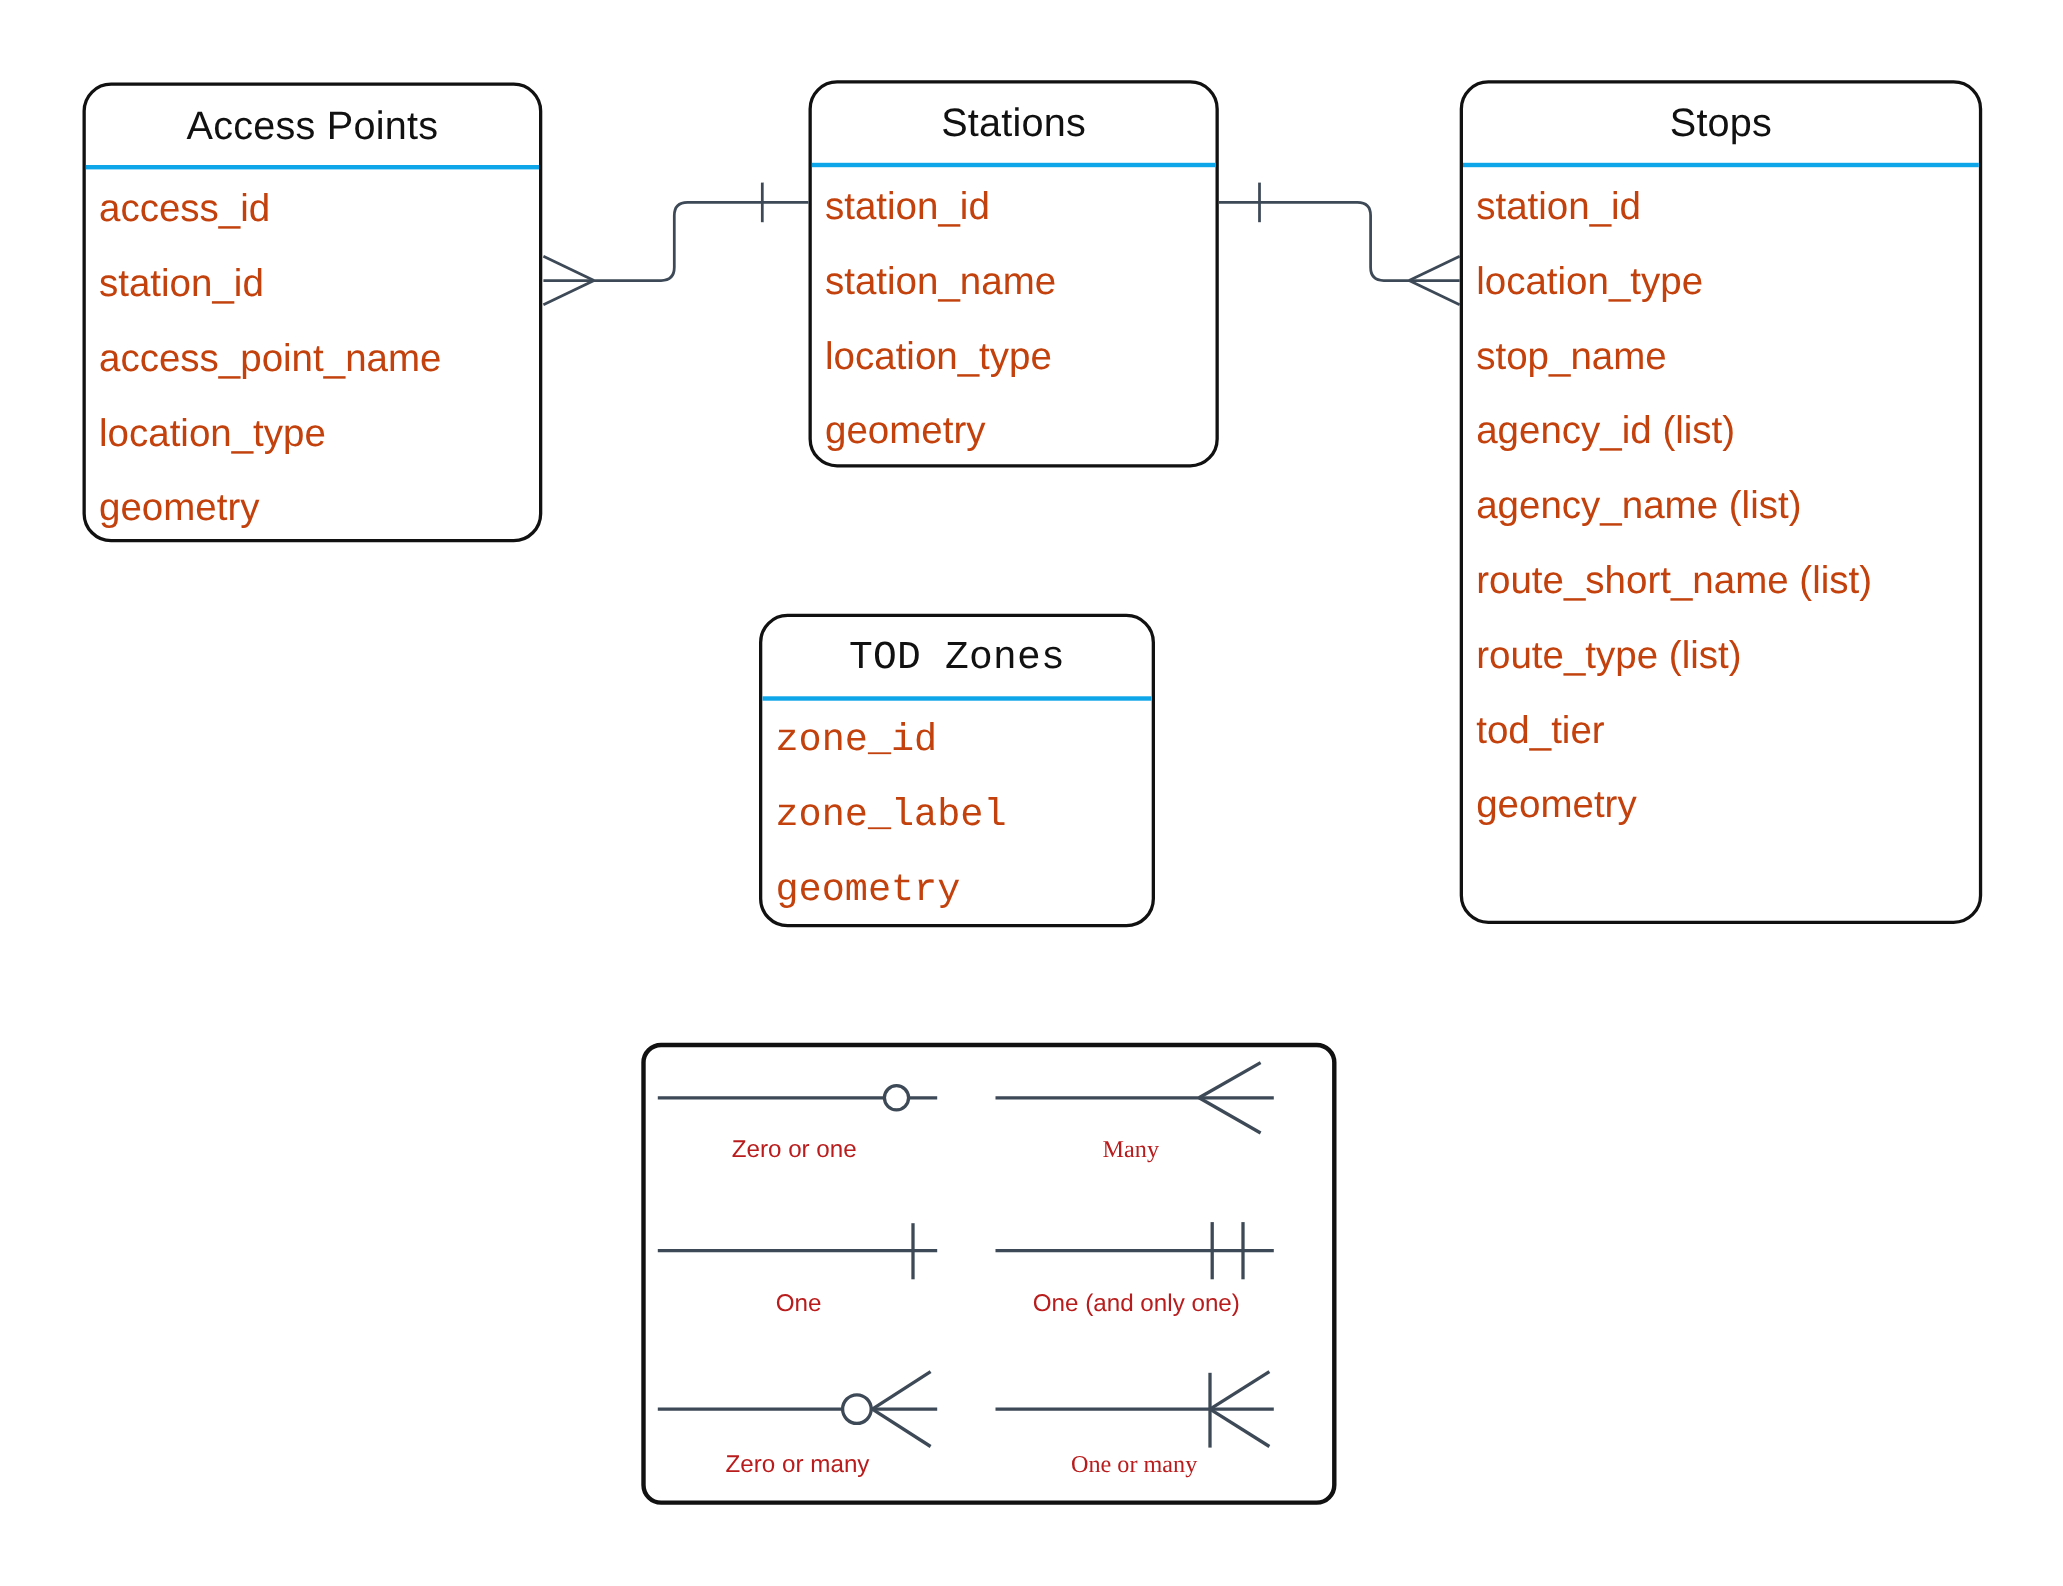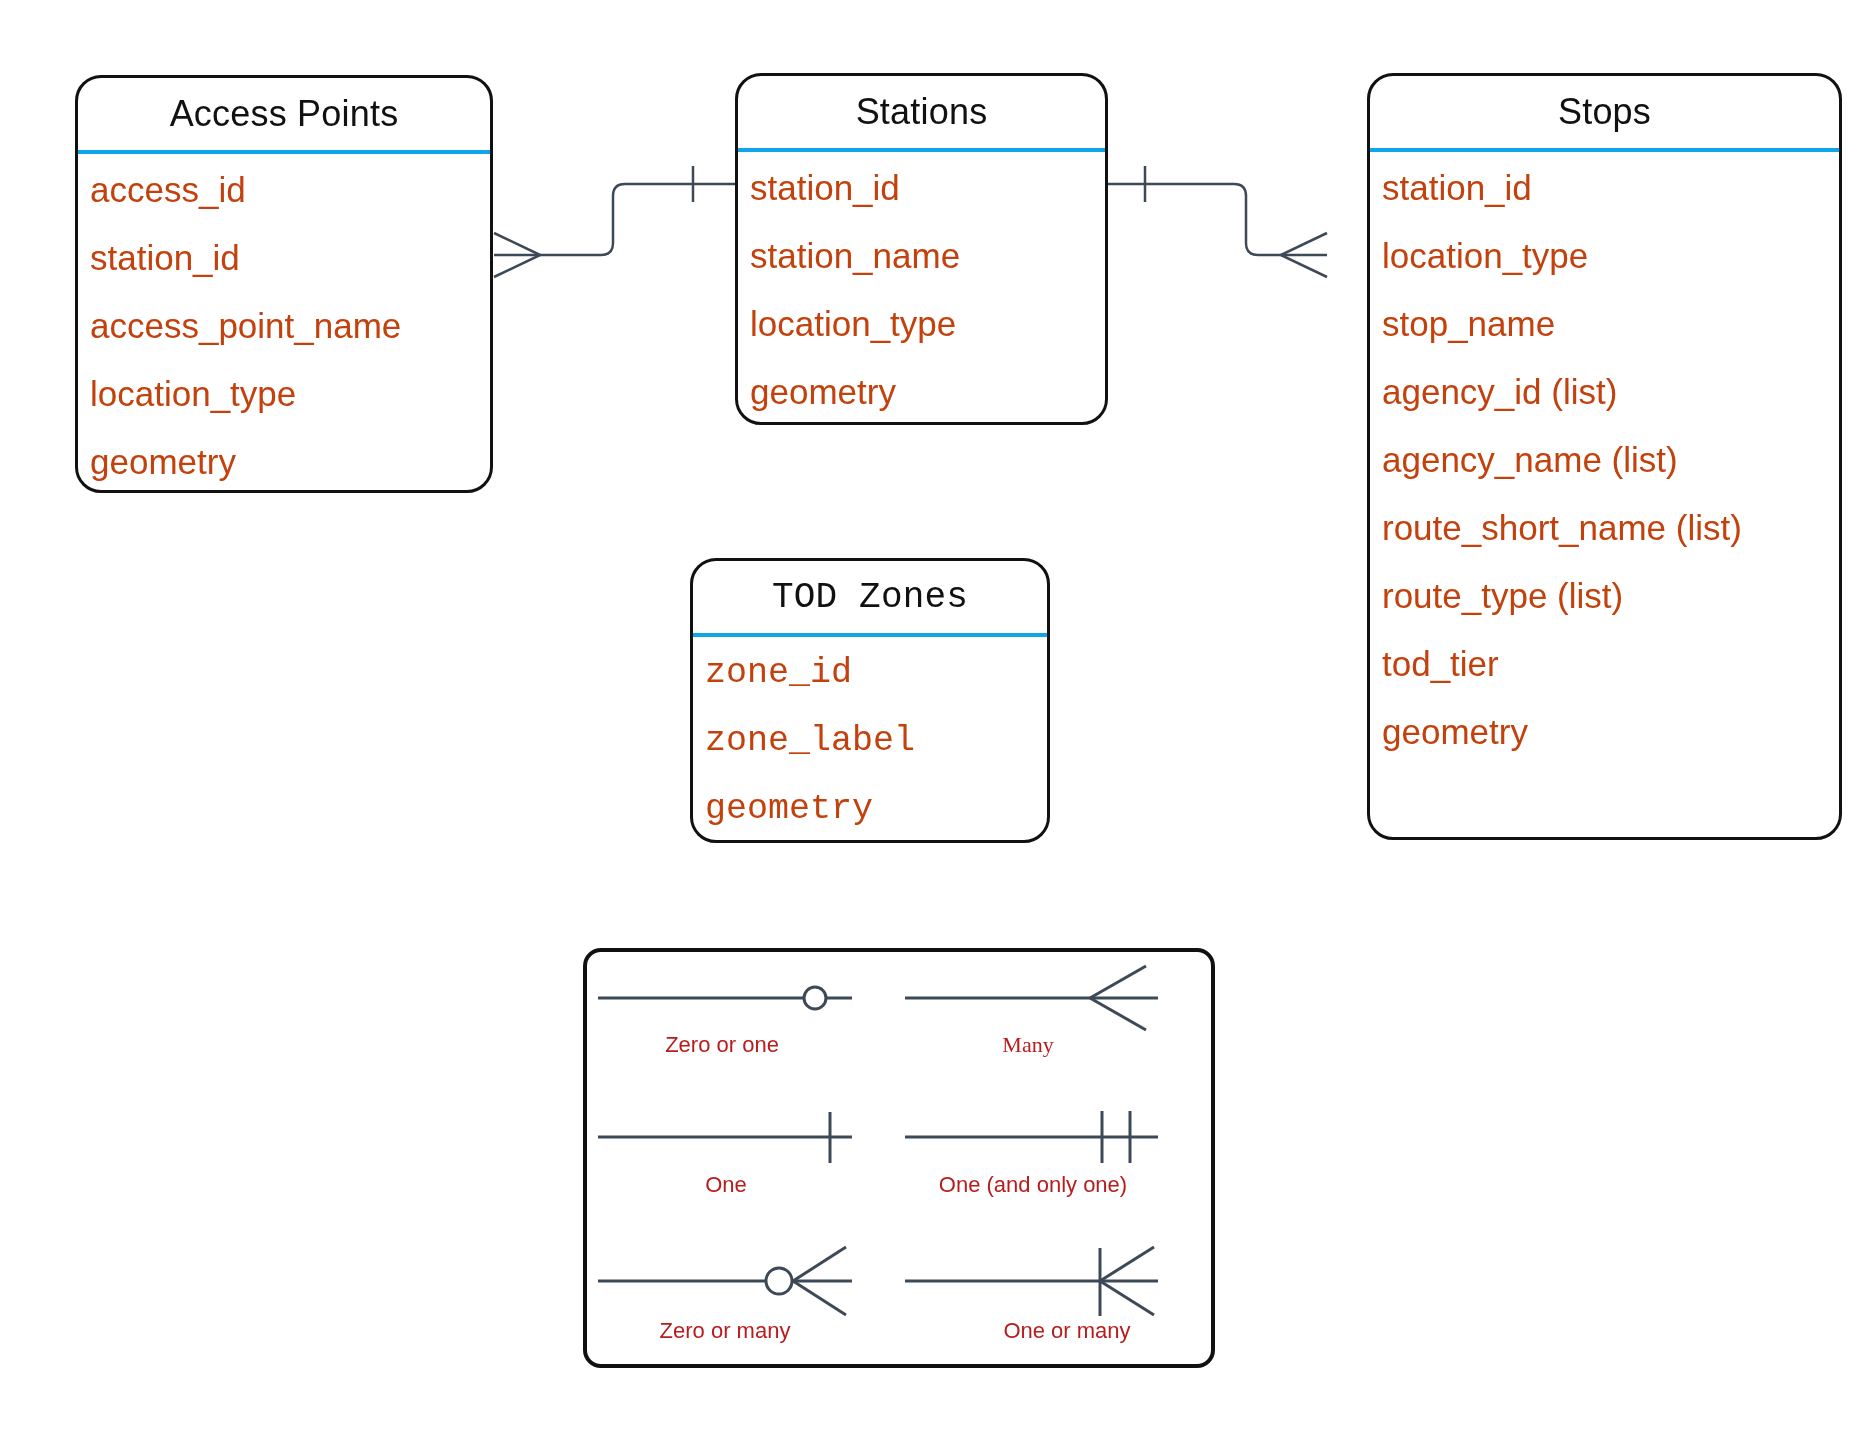--- a/index.html
+++ b/index.html
@@ -68,21 +68,21 @@
   <div class="entity" style="left:735px;top:73px;width:373px;height:352px;">
     <div class="entity-title">Stations</div>
     <div class="entity-fields">
       <div class="entity-field">station_id</div>
       <div class="entity-field">station_name</div>
       <div class="entity-field">location_type</div>
       <div class="entity-field">geometry</div>
     </div>
   </div>
 
-  <div class="entity" style="left:1327px;top:73px;width:475px;height:767px;margin-left:40px;">
+  <div class="entity" style="left:1327px;top:73px;width:475px;height:767px;">
     <div class="entity-title">Stops</div>
     <div class="entity-fields">
       <div class="entity-field">station_id</div>
       <div class="entity-field">location_type</div>
       <div class="entity-field">stop_name</div>
       <div class="entity-field">agency_id (list)</div>
       <div class="entity-field">agency_name (list)</div>
       <div class="entity-field">route_short_name (list)</div>
       <div class="entity-field">route_type (list)</div>
       <div class="entity-field">tod_tier</div>
@@ -98,21 +98,21 @@
       <div class="entity-field">geometry</div>
     </div>
   </div>
 
   <div class="legend-box"></div>
   <div class="legend-label" style="left:722px;top:1032px;">Zero or one</div>
   <div class="legend-label" style="left:1028px;top:1032px;font-family:Liberation Serif, serif;">Many</div>
   <div class="legend-label" style="left:726px;top:1172px;">One</div>
   <div class="legend-label" style="left:1033px;top:1172px;">One (and only one)</div>
   <div class="legend-label" style="left:725px;top:1318px;">Zero or many</div>
-  <div class="legend-label" style="left:1067px;top:1318px;">One or many</div>
+  <div class="legend-label" style="left:1031px;top:1318px;font-family:Liberation Serif, serif;">One or many</div>
 
   <svg id="wires" width="1875" height="1442" viewBox="0 0 1875 1442">
     <g stroke="#3d4956" stroke-width="2.5" fill="none" stroke-linecap="butt">
 
       <g>
         <path d="M 494 255 L 540 255 L 601 255 Q 613 255 613 243 L 613 196 Q 613 184 625 184 L 735 184"></path>
         <path d="M 540 255 L 494 233"></path>
         <path d="M 540 255 L 494 277"></path>
         <path d="M 693 166 L 693 202"></path>
       </g>

